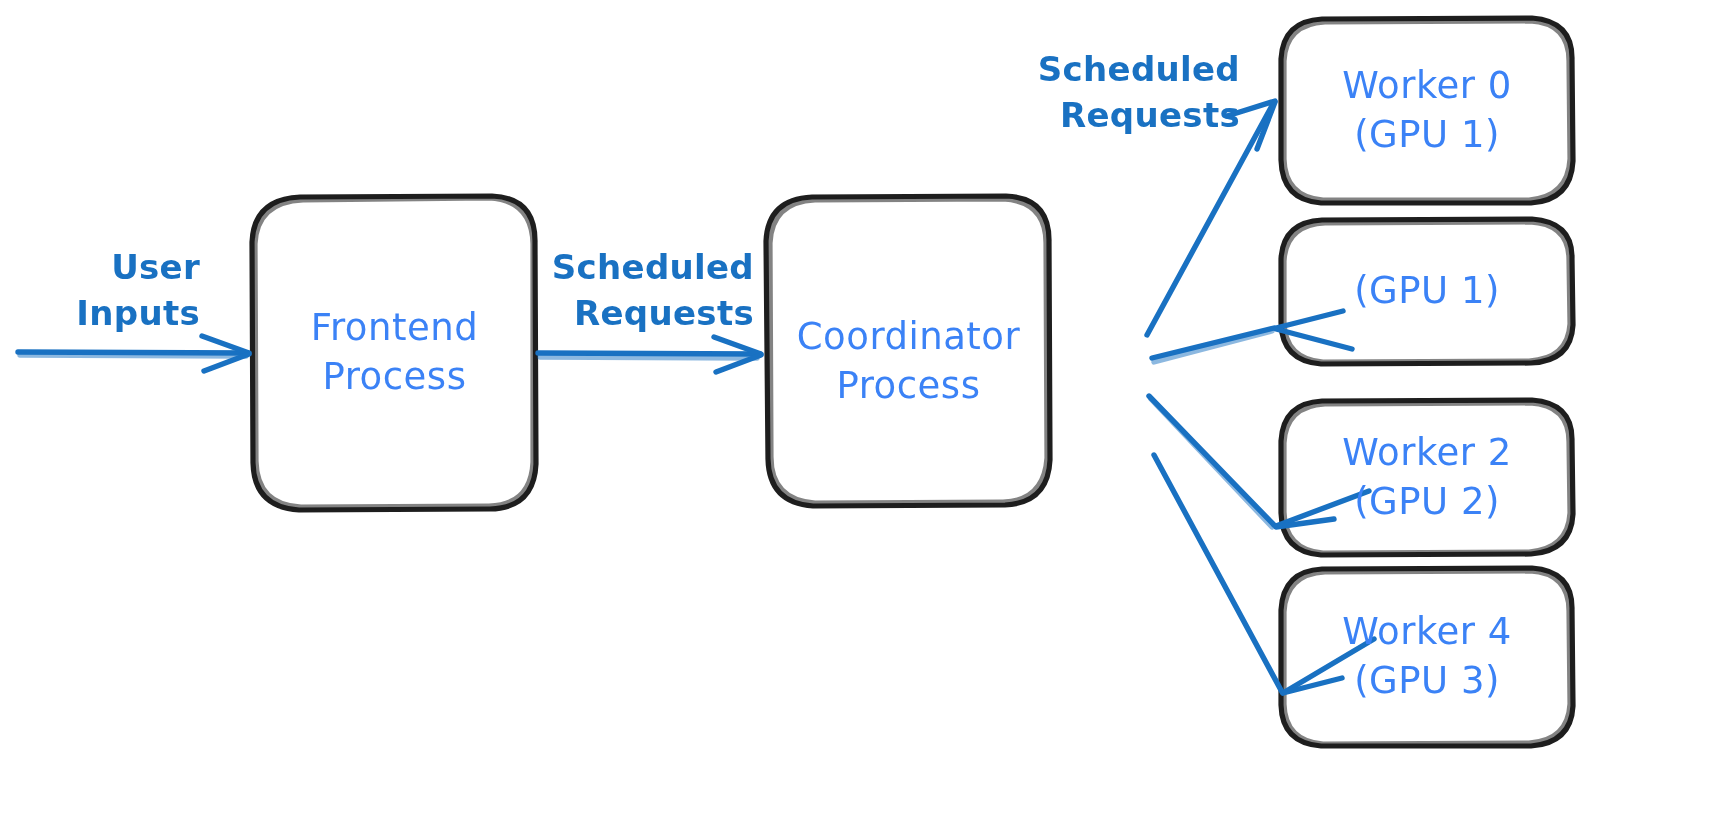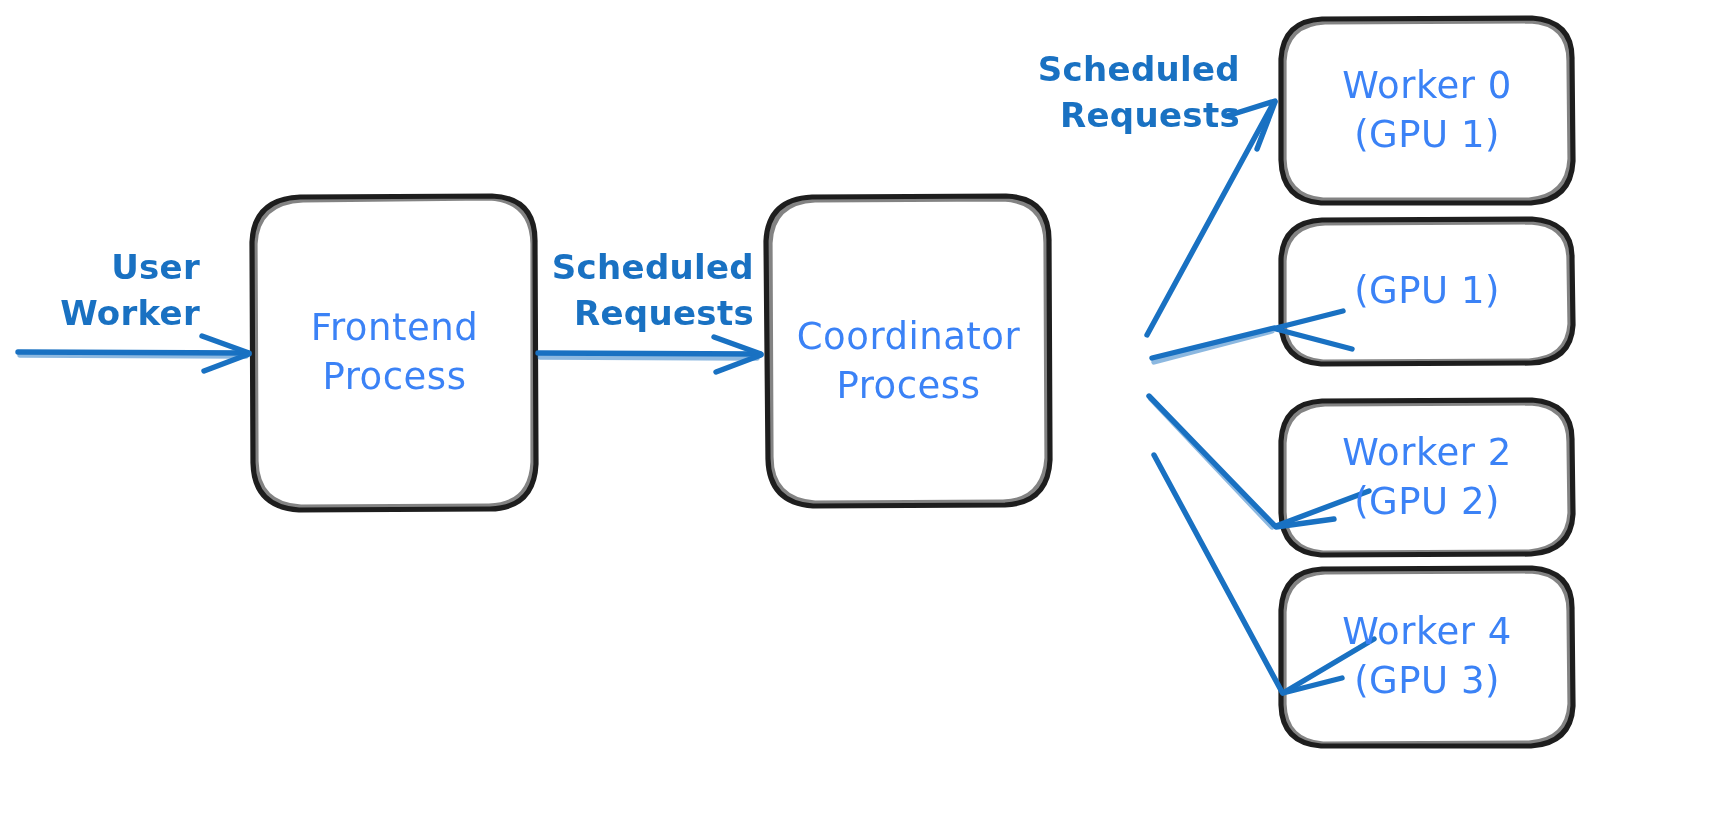--- a/index.html
+++ b/index.html
@@ -173,21 +173,21 @@
 
   <div class="node-box" style="left:1281px; top:568px; width:292px; height:178px;">
     <div class="node-label" style="left:0; top:0; width:292px; height:178px;">
       <span>Worker 4</span>
       <span>(GPU 3)</span>
     </div>
   </div>
 
   <div class="edge-label" style="left:40px; top:243px; width:160px; height:96px;">
     <span>User</span>
-    <span>Worker</span>
+    <span>Inputs</span>
   </div>
 
   <div class="edge-label" style="left:548px; top:243px; width:206px; height:96px;">
     <span>Scheduled</span>
     <span>Requests</span>
   </div>
 
   <div class="edge-label" style="left:1040px; top:45px; width:200px; height:96px;">
     <span>Scheduled</span>
     <span>Requests</span>

